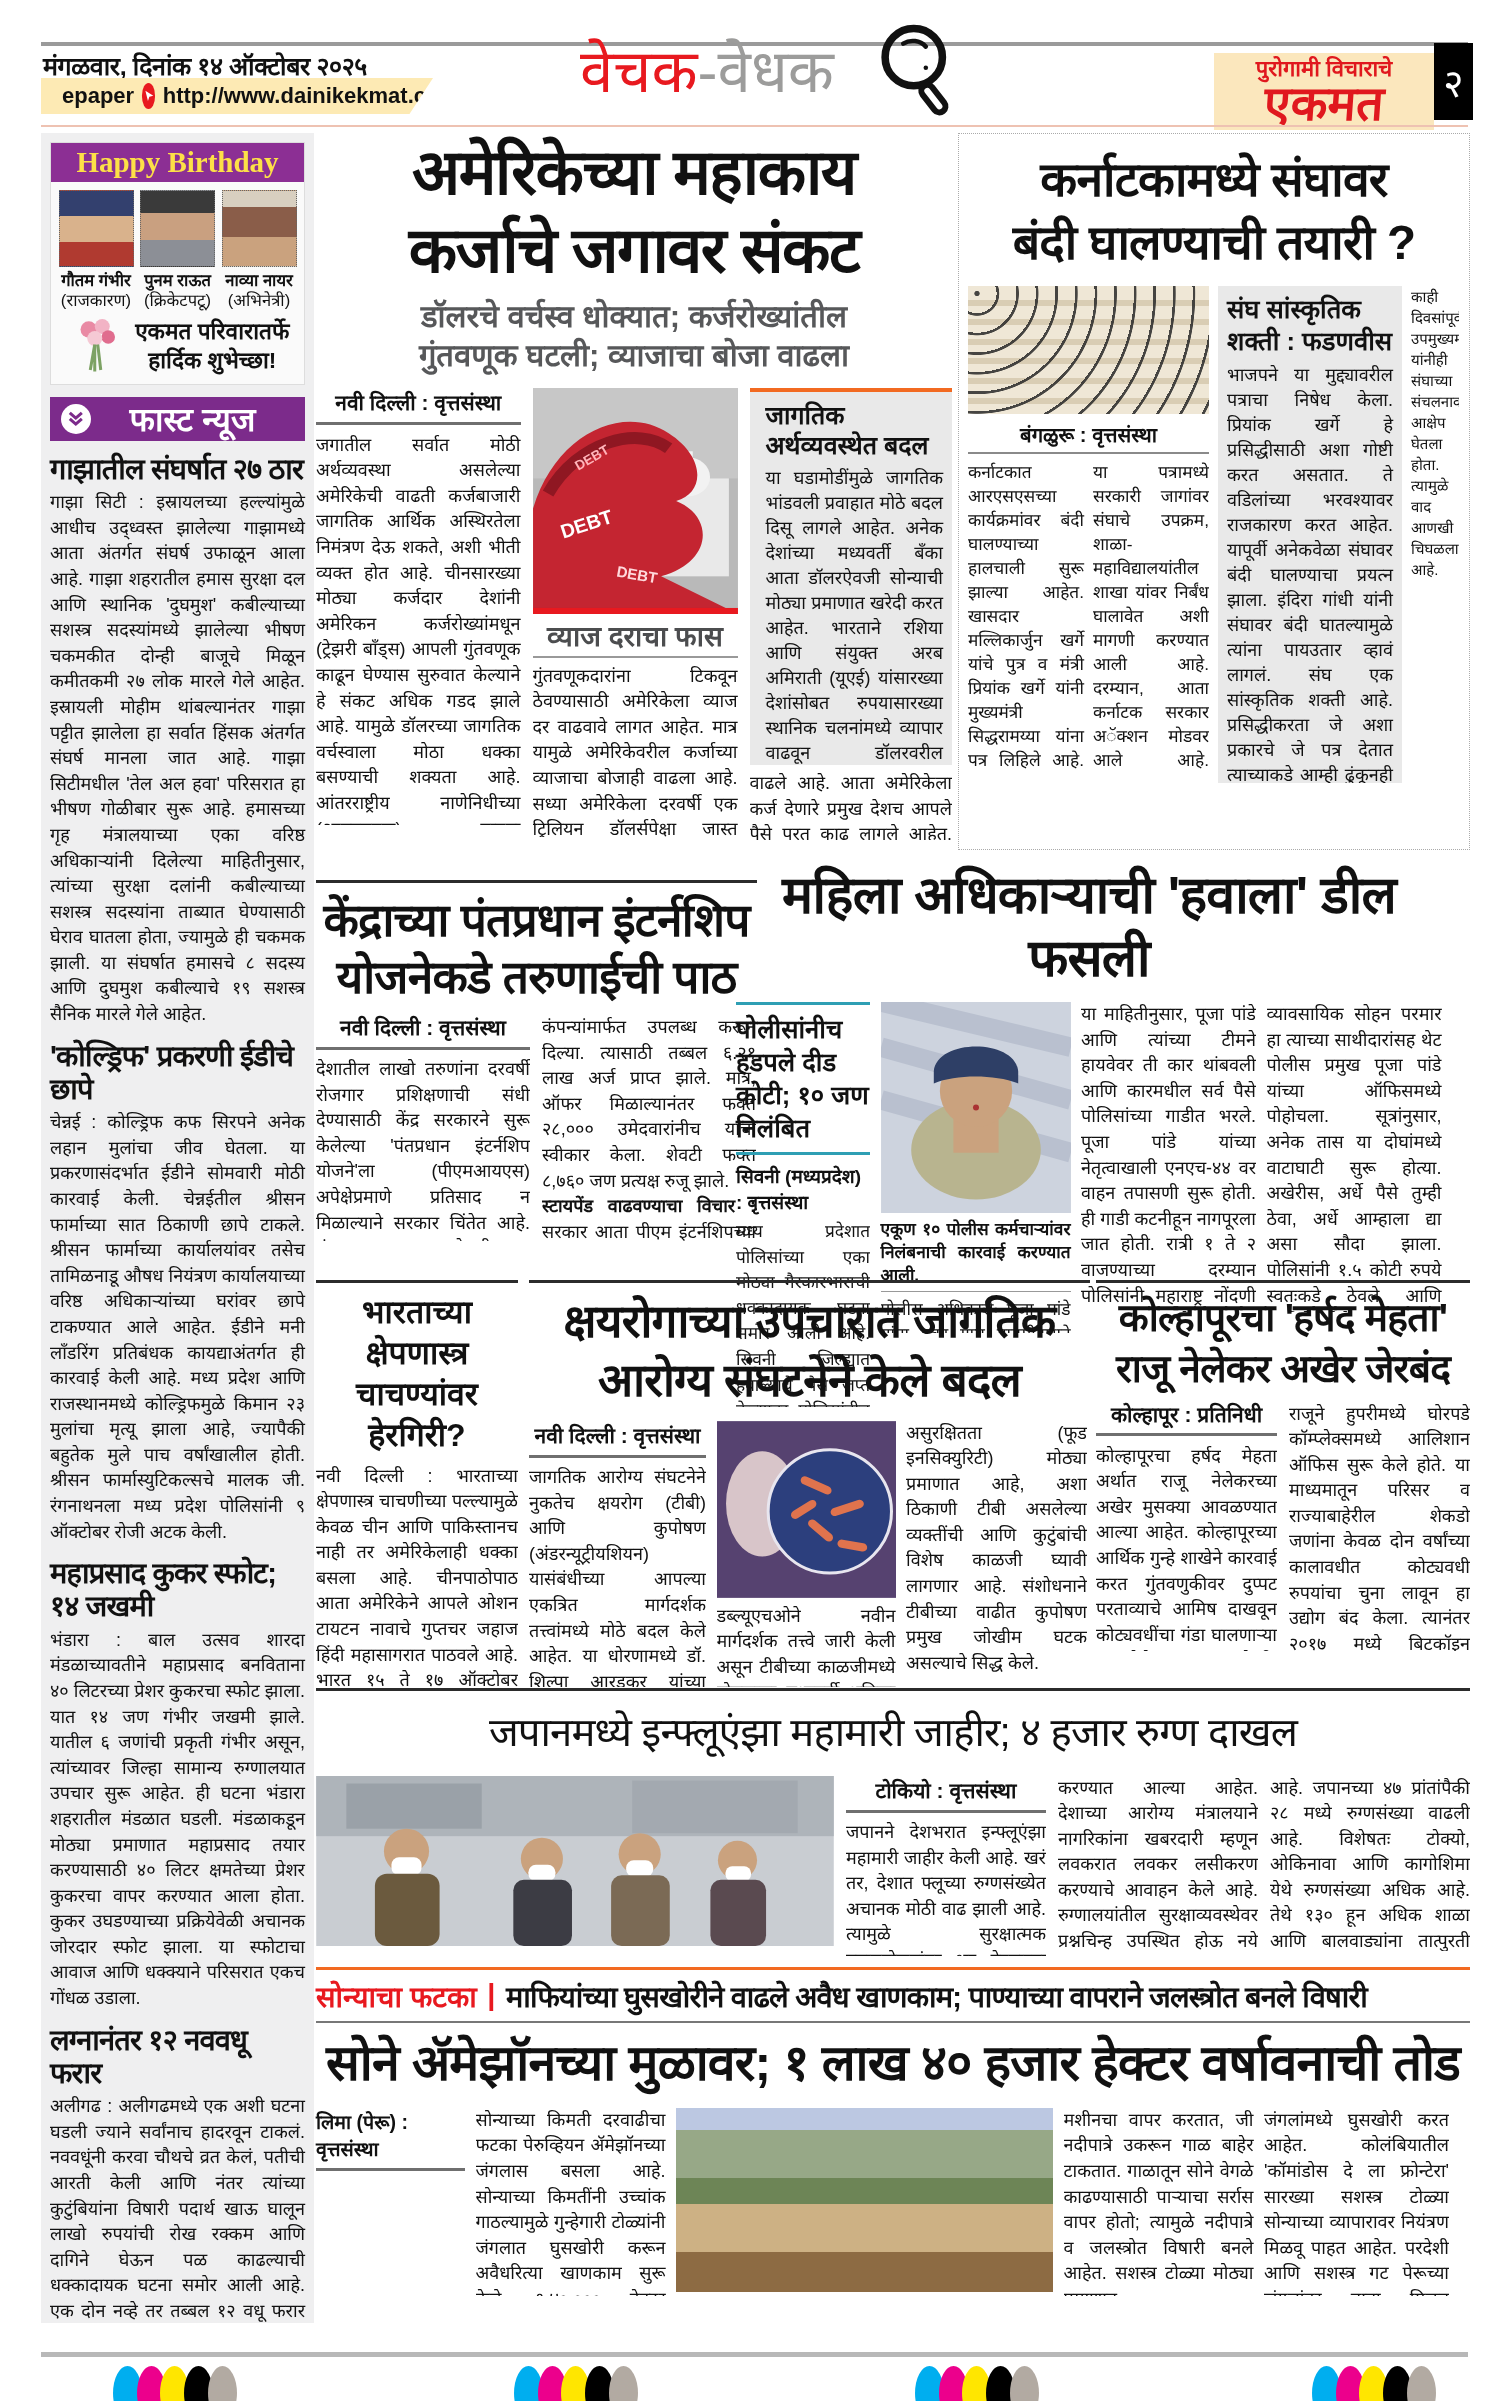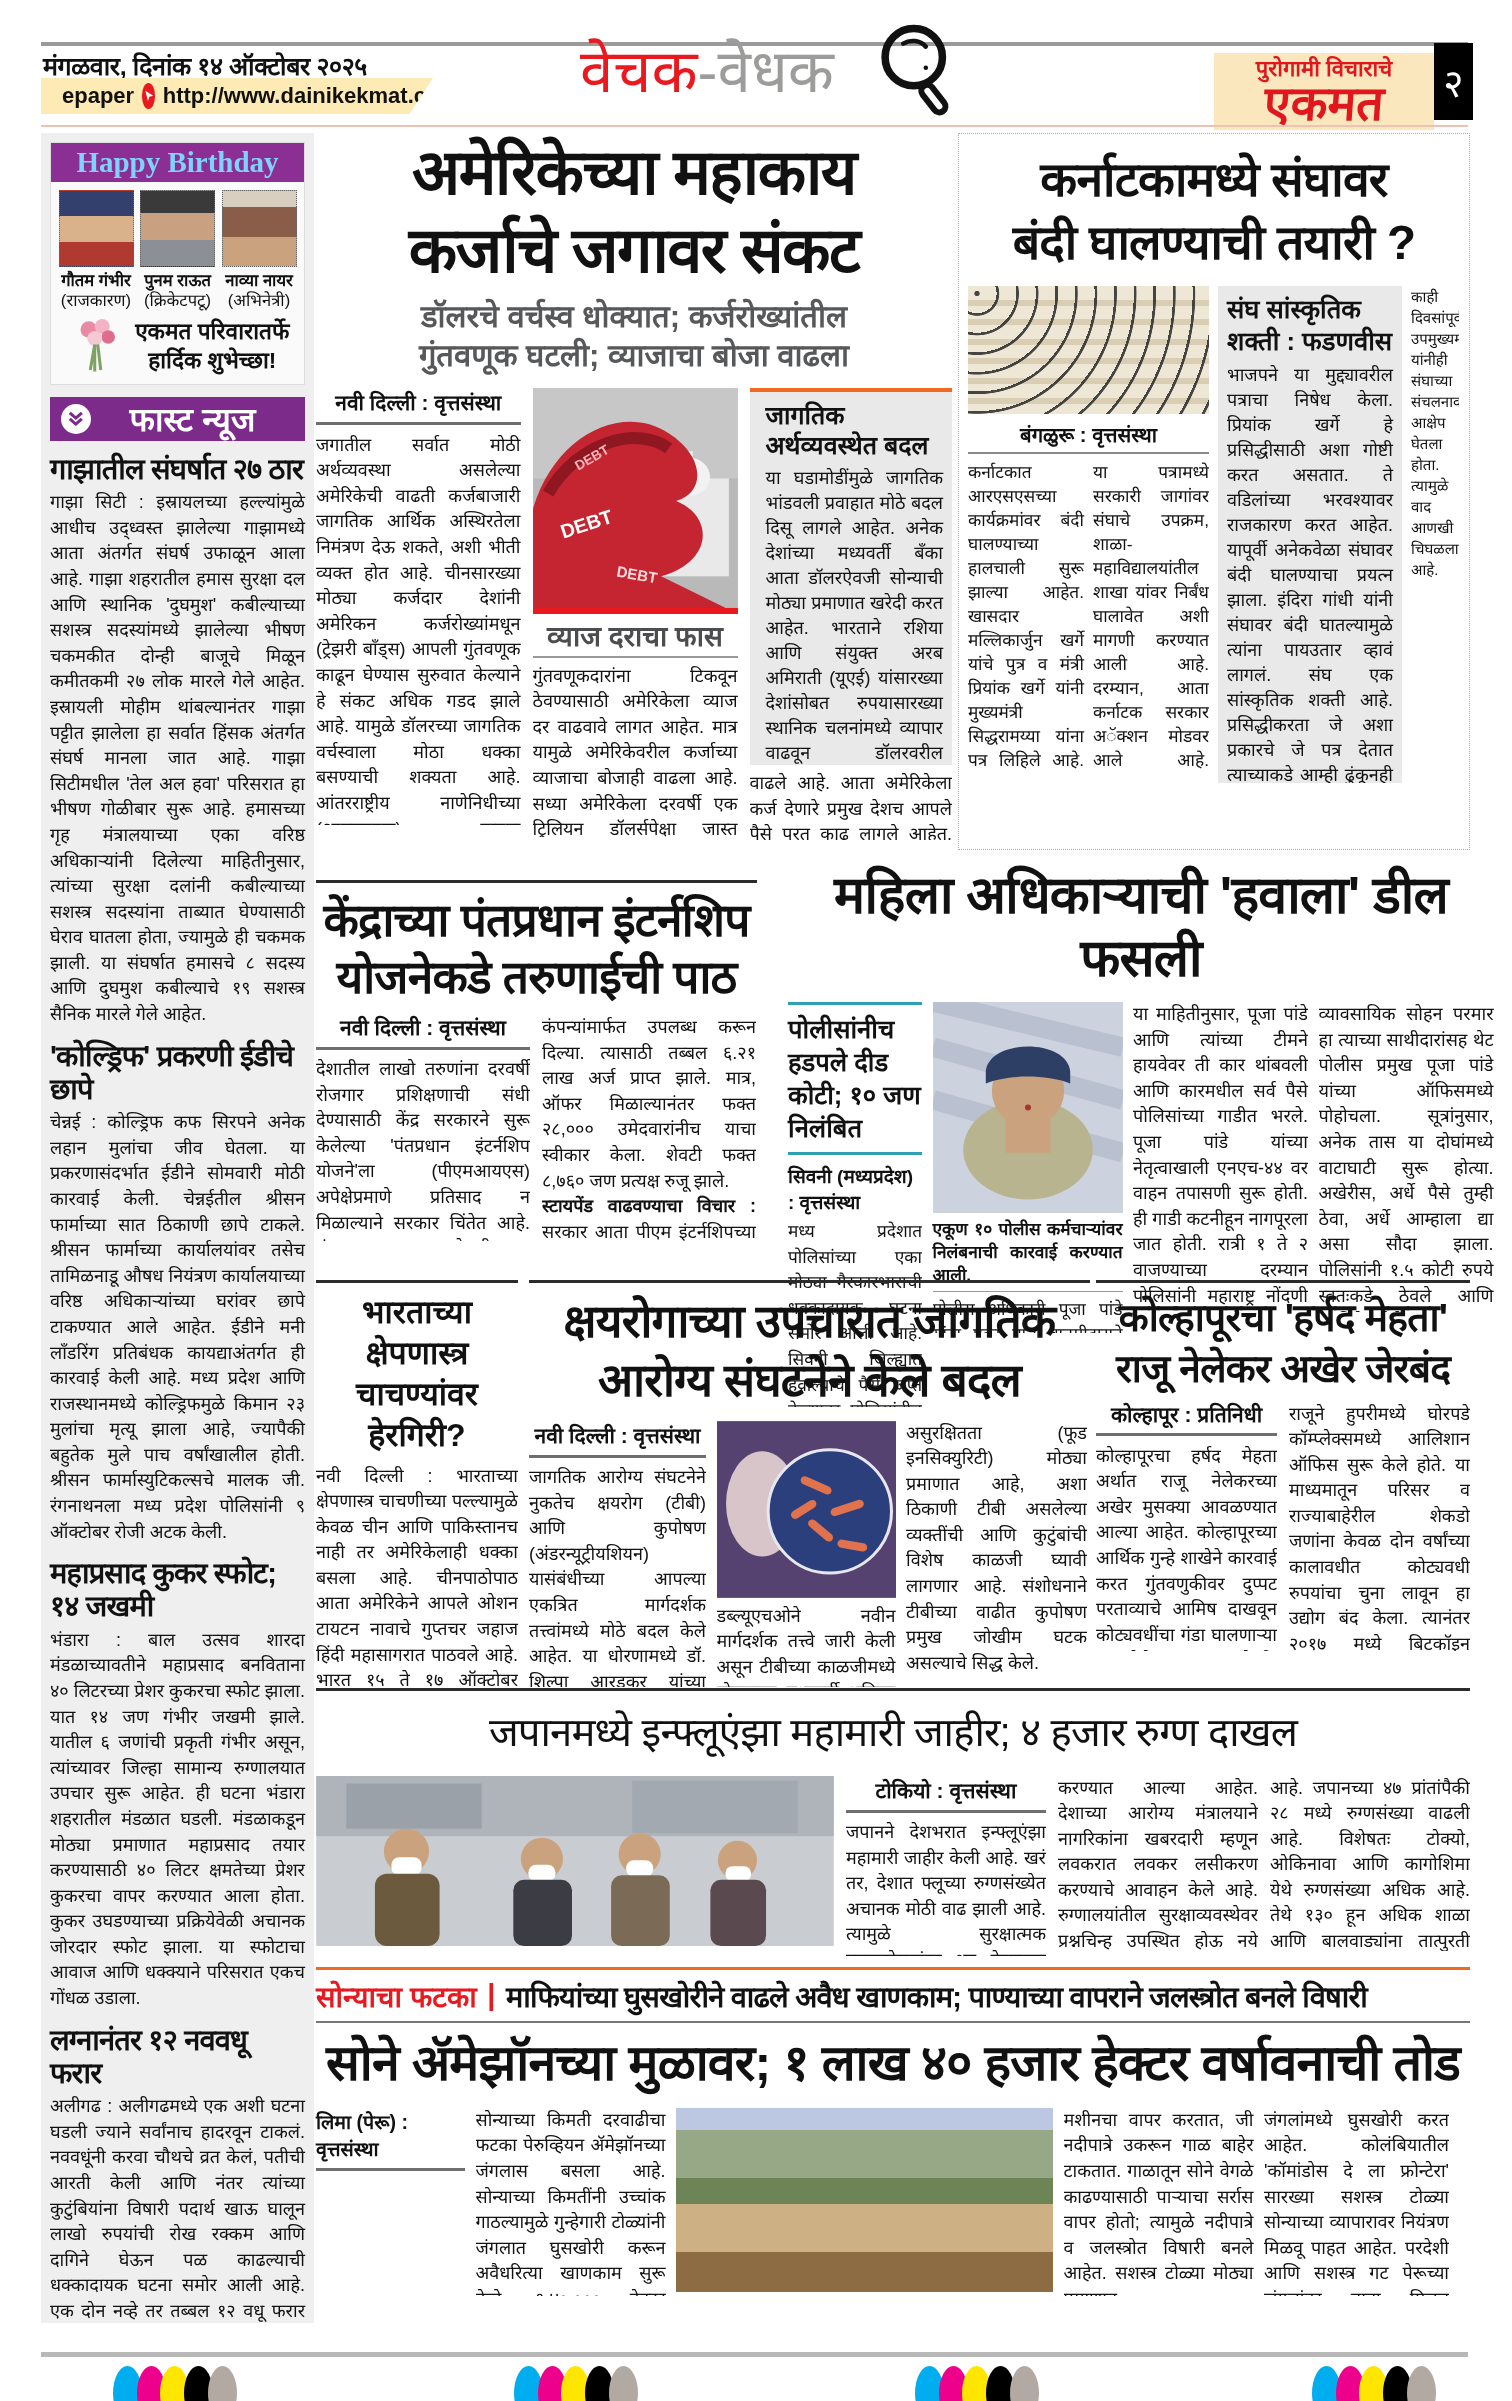--- a/index.html
+++ b/index.html
@@ -21,21 +21,21 @@
   .masthead { position:absolute; left:1214px; top:53px; width:220px; height:77px; background:#fbe7bd; text-align:center; padding-top:4.5px; }
   .masthead .tagline { color:#e0181e; font-weight:bold; font-size:22px; line-height:22.6px; }
   .masthead .brand { color:#e0181e; font-weight:800; font-size:48px; line-height:47px; transform:skewX(-4deg); }
   .page-num-box { position:absolute; left:1434px; top:43px; width:39px; height:77px; background:#000; color:#fff;
                   display:flex; align-items:center; justify-content:center; font-size:39px; }
   .header-underline { position:absolute; left:41px; top:125px; width:1427px; height:2.3px; background:#eec2b2; }
 
   
   .leftcol { position:absolute; left:41px; top:133px; width:273px; height:2190px; background:#efeff0; padding:9px 9px; overflow:hidden; }
   .bday { background:#fafafa; border:0.8px solid #ddd; padding-bottom:7.5px; }
-  .bday-bar { background:#8c2f94; color:#7dd3fc; text-align:center; font-family:"Liberation Serif", serif;
+  .bday-bar { background:#8c2f94; color:#fde047; text-align:center; font-family:"Liberation Serif", serif;
               font-weight:bold; font-size:29px; line-height:39px; height:39px; }
   .bday-row { display:flex; justify-content:space-between; padding:7.5px 6px 0 6px; }
   .bday-cell { width:78px; text-align:center; }
   .bphoto { width:75px; height:77px; border:1.5px dotted #666; margin:0 auto; }
   .bp1 { background:linear-gradient(180deg,#33406e 0 34%,#d9b28c 34% 68%,#b03a30 68%); }
   .bp2 { background:linear-gradient(180deg,#3a3a3a 0 30%,#c9a080 30% 66%,#8c8f96 66%); }
   .bp3 { background:linear-gradient(180deg,#d8cfc0 0 22%,#8a5d49 22% 62%,#caa27e 62%); }
   .bday-cell .nm { font-size:16.6px; font-weight:bold; margin-top:4.5px; line-height:19.6px; }
   .bday-cell .rl { font-size:16.6px; line-height:19.6px; }
   .bday-wish { display:flex; align-items:center; gap:6px; padding:6px 4.5px 0 21px; }
@@ -86,21 +86,21 @@
   .ka-right { width:48px; font-size:15px; line-height:21px; overflow:hidden; text-align:justify; }
 
   
   .intern { position:absolute; left:316px; top:880px; width:441px; }
   .band-rule { height:3px; background:#2b2b2b; margin-bottom:9px; }
   .intern .h1 { text-align:center; font-size:46px; line-height:57px; font-weight:800; letter-spacing:-0.8px; }
   .intern-cols { display:flex; gap:12px; margin-top:9px; height:226px; }
   .intern-cols .col { width:214px; }
 
   
-  .mah { position:absolute; left:788px; top:864px; width:706px; }
+  .mah { position:absolute; left:736px; top:864px; width:706px; }
   .mah .h1 { font-size:52px; line-height:63px; font-weight:800; letter-spacing:-0.8px; text-align:center; }
   .mah-row { display:flex; gap:10.5px; margin-top:12px; height:310px; }
   .mah-c1 { width:134px; }
   .kicker { border-top:3px solid #2f9fb4; border-bottom:3px solid #2f9fb4; padding:7.5px 0; font-weight:800;
             font-size:25.6px; line-height:33px; margin-bottom:7.5px; }
   .mah-c1 .byline { font-size:19px; text-align:left; }
   .mah-c2 { width:190px; }
   .police-photo { width:190px; height:211px; }
   .mah-cap { font-size:17.3px; line-height:23px; text-align:justify; font-weight:bold; padding:4.5px 0; border-bottom:1.5px solid #999; margin-bottom:4.5px; }
   .mah-c3, .mah-c4 { width:175px; }

